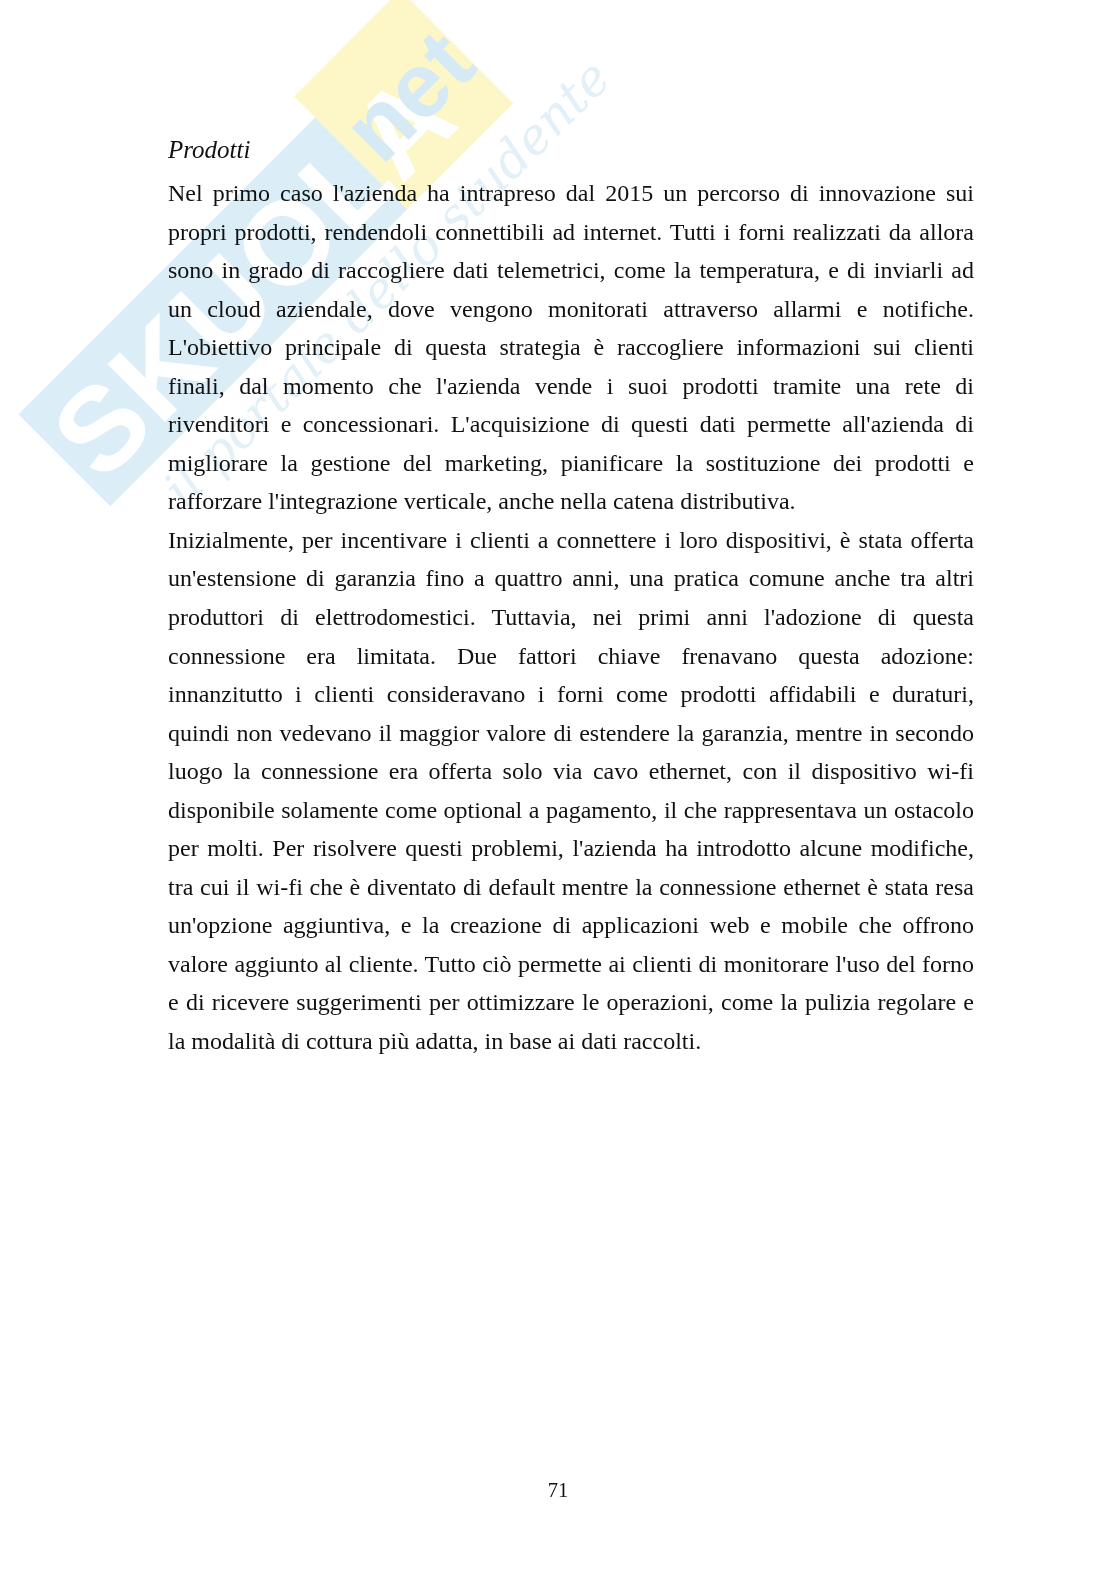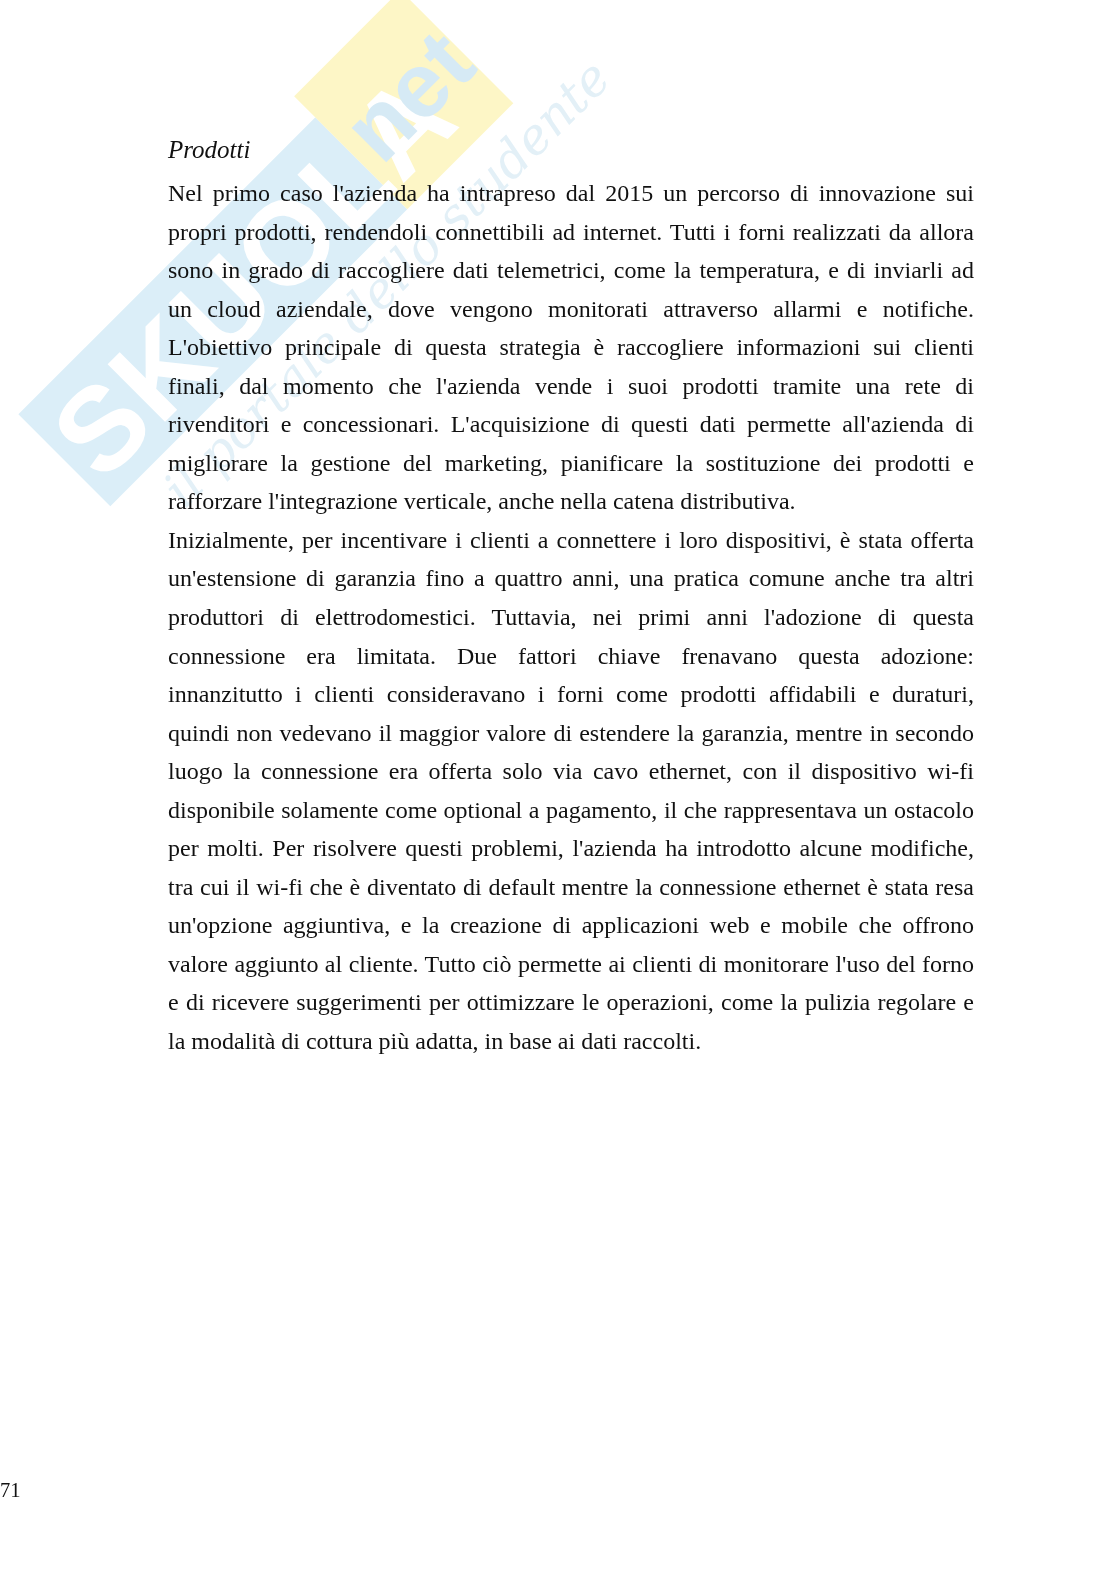--- a/index.html
+++ b/index.html
@@ -118,20 +118,21 @@
       font-size: 24px;
       line-height: 38.55px;
       text-align: justify;
       color: #111111;
     }
     .page-number {
       position: absolute;
       left: 0;
       width: 1116px;
       top: 1476px;
+      text-align: center;
       font-size: 20.6px;
       line-height: 28px;
       color: #111111;
     }
   </style>
 </head>
 <body>
 
 <div class="watermark">
   <div class="wm-group">

